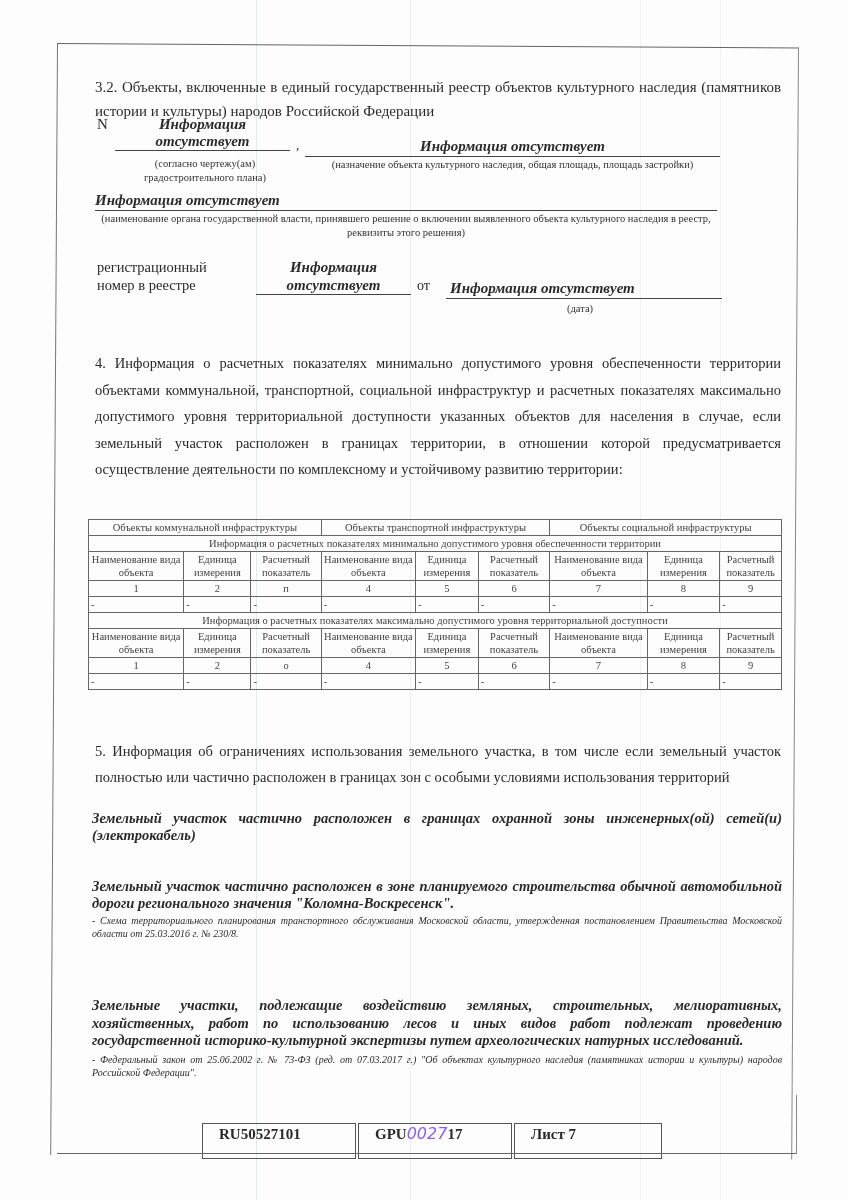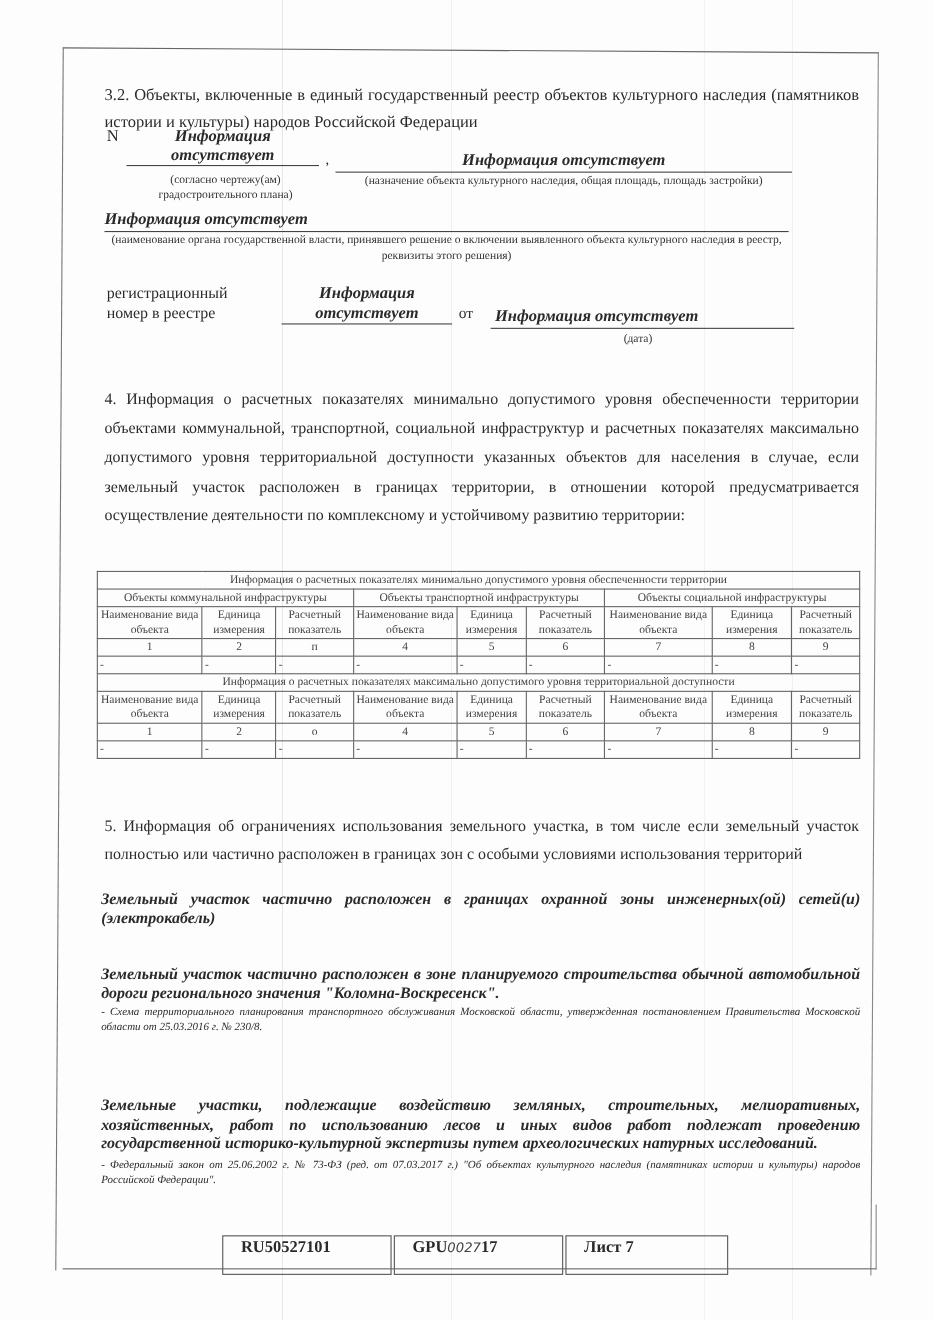--- a/index.html
+++ b/index.html
@@ -79,26 +79,26 @@
       <col style="width:65px">
     <col style="width:87px">
       <col style="width:58px">
       <col style="width:66px">
     <col style="width:90px">
       <col style="width:67px">
       <col style="width:57px">
   </colgroup>
   <tbody>
       <tr>
-    <td colspan="9">Информация о расчетных показателях минимально допустимого уровня обеспеченности территории</td>
-  </tr>
-  <tr>
     <td colspan="3">Объекты коммунальной инфраструктуры</td>
     <td colspan="3">Объекты транспортной инфраструктуры</td>
     <td colspan="3">Объекты социальной инфраструктуры</td>
+  </tr>
+  <tr>
+    <td colspan="9">Информация о расчетных показателях минимально допустимого уровня обеспеченности территории</td>
   </tr>
   <tr>
     <td>Наименование вида объекта</td>
     <td>Единица измерения</td>
     <td>Расчетный показатель</td>
     <td>Наименование вида объекта</td>
     <td>Единица измерения</td>
     <td>Расчетный показатель</td>
     <td>Наименование вида объекта</td>
     <td>Единица измерения</td>
@@ -176,17 +176,17 @@
   <div class="italic-plain" style="font-size:10px; line-height:13px; margin-top:2px; text-align:justify;">- Схема территориального планирования транспортного обслуживания Московской области, утвержденная постановлением Правительства Московской области от 25.03.2016 г. № 230/8.</div>
 </div>
 
 <div class="abs" style="left:92px; top:962px; width:690px;">
   <div class="it" style="font-size:14.5px; line-height:17.5px; text-align:justify;margin-top:35px;">Земельные участки, подлежащие воздействию земляных, строительных, мелиоративных, хозяйственных, работ по использованию лесов и иных видов работ подлежат проведению государственной историко-культурной экспертизы путем археологических натурных исследований.</div>
   <div class="italic-plain" style="font-size:10px; line-height:13px; margin-top:3px; text-align:justify;">- Федеральный закон от 25.06.2002 г. № 73-ФЗ (ред. от 07.03.2017 г.) "Об объектах культурного наследия (памятниках истории и культуры) народов Российской Федерации".</div>
 </div>
 
 <div class="footer-box" style="left:202px; width:154px;">RU50527101</div>
 <div class="footer-box" style="left:358px; width:154px;">
-  <span>GPU</span><span style="font-style:italic; font-weight:normal; color:#404040; font-family:'DejaVu Sans', sans-serif; font-size:12px;">0027</span><span>17</span>
+  <span>GPU</span><span style="font-style:italic; font-weight:normal; color:#8b5cf6; font-family:'DejaVu Sans', sans-serif; font-size:16px;">0027</span><span>17</span>
 </div>
 <div class="footer-box" style="left:514px; width:148px;">Лист 7</div>
 <div class="abs" style="left:57px; top:1153px; width:740px; border-top:1.5px solid #666;"></div>
 <div class="abs" style="left:796px; top:1095px; height:59px; border-left:1.5px solid #888;"></div>
 
 </body></html>

